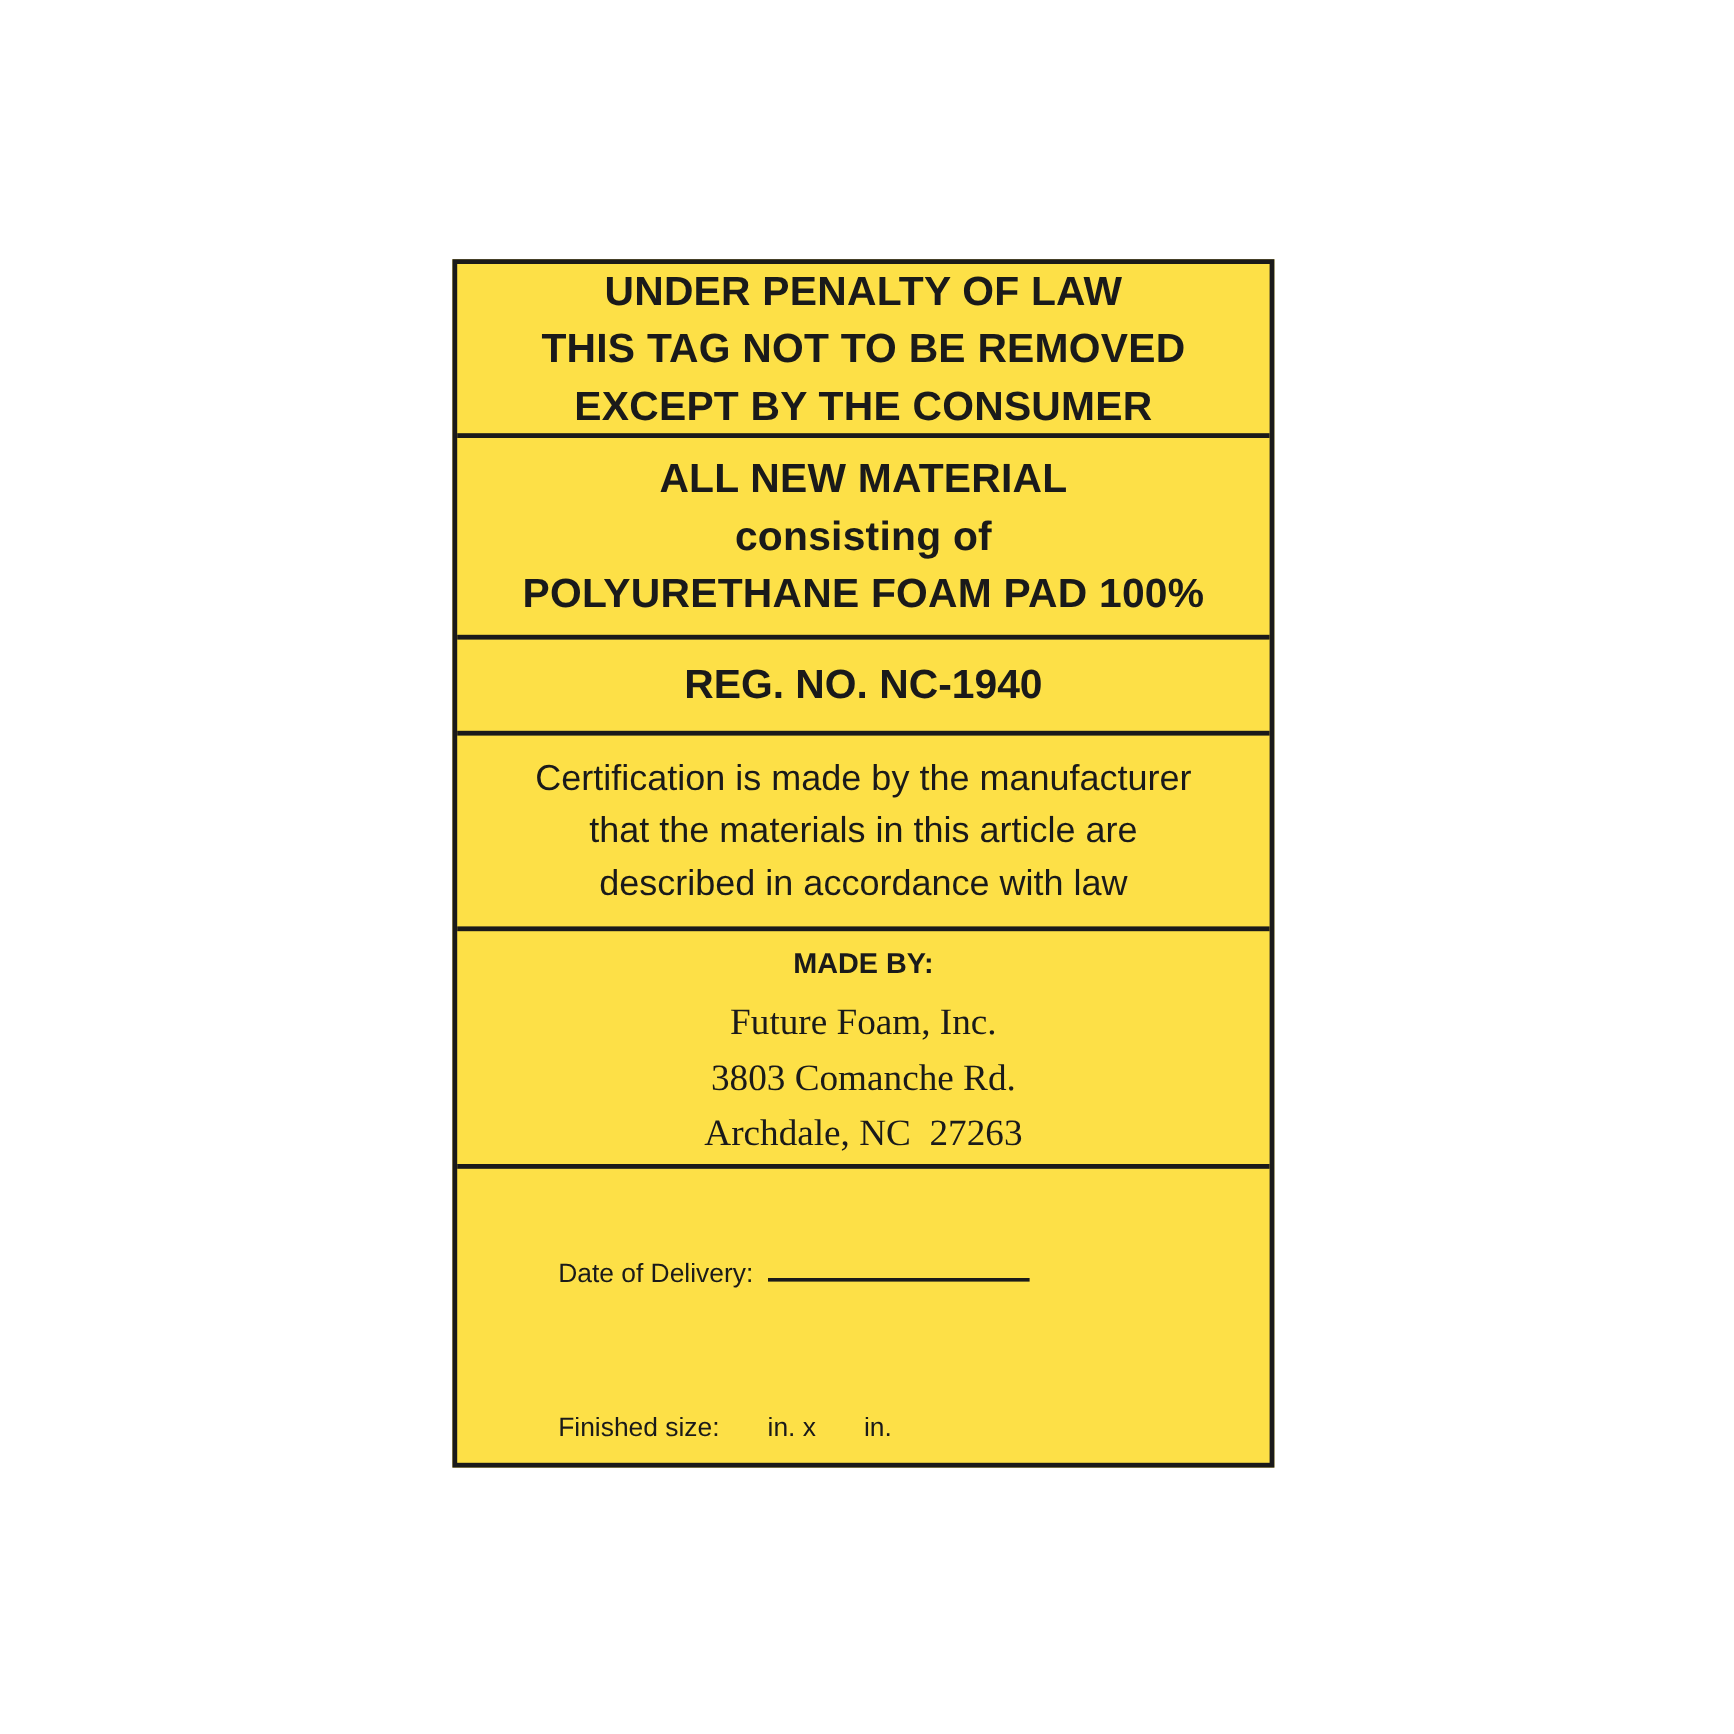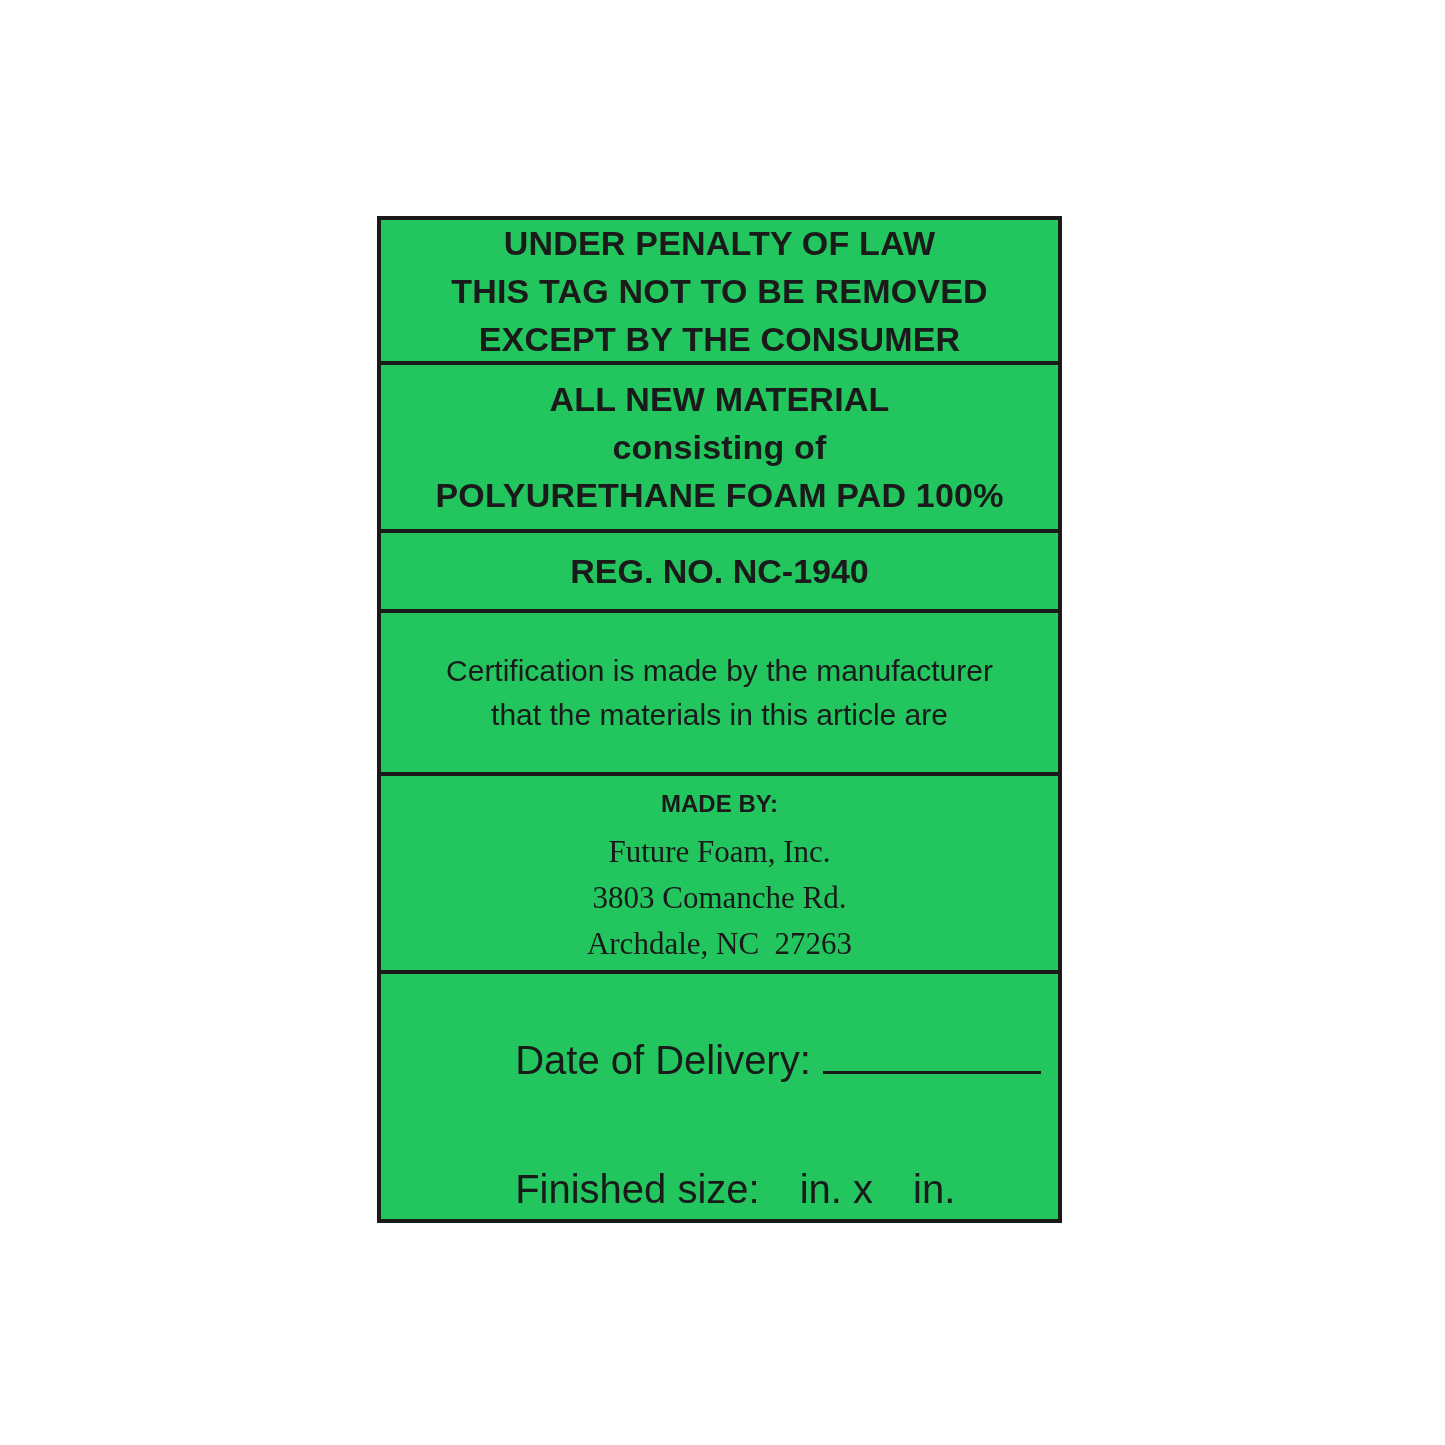--- a/index.html
+++ b/index.html
@@ -19,21 +19,21 @@
     overflow: hidden;
   }
   .label {
     position: absolute;
     left: 377px;
     top: 216px;
     width: 685px;
     height: 1007px;
     border: 4px solid #1a1a1a;
     box-sizing: border-box;
-    background: #22c55e;
+    background: #fde047;
     display: flex;
     flex-direction: column;
   }
   .sec {
     box-sizing: border-box;
     border-bottom: 4px solid #1a1a1a;
     display: flex;
     flex-direction: column;
     justify-content: center;
     align-items: center;
@@ -84,21 +84,21 @@
     font-size: 31px;
     line-height: 46px;
     font-family: Liberation Serif, serif;
   }
 
   .fields {
     padding-left: 23px;
     padding-right: 16px;
   }
   .field-line {
-    font-size: 40px;
+    font-size: 22px;
     line-height: 43px;
     white-space: pre;
   }
   .blank-line {
     display: inline-block;
     width: 218px;
     height: 4px;
     border-bottom: 3px solid #1a1a1a;
     margin-left: 12px;
     vertical-align: baseline;
@@ -123,20 +123,21 @@
       <div class="line hline">POLYURETHANE FOAM PAD 100%</div>
     </section>
 
     <section class="sec sec-reg">
       <div class="line reg-line">REG. NO. NC-1940</div>
     </section>
 
     <section class="sec sec-cert">
       <div class="line cert-line">Certification is made by the manufacturer</div>
       <div class="line cert-line">that the materials in this article are</div>
+      <div class="line cert-line">described in accordance with law</div>
     </section>
 
     <section class="sec sec-madeby">
       <div class="line madeby-heading">MADE BY:</div>
       <div class="line addr-line">Future Foam, Inc.</div>
       <div class="line addr-line">3803 Comanche Rd.</div>
       <div class="line addr-line">Archdale, NC&nbsp; 27263</div>
     </section>
 
     <section class="sec sec-details">

